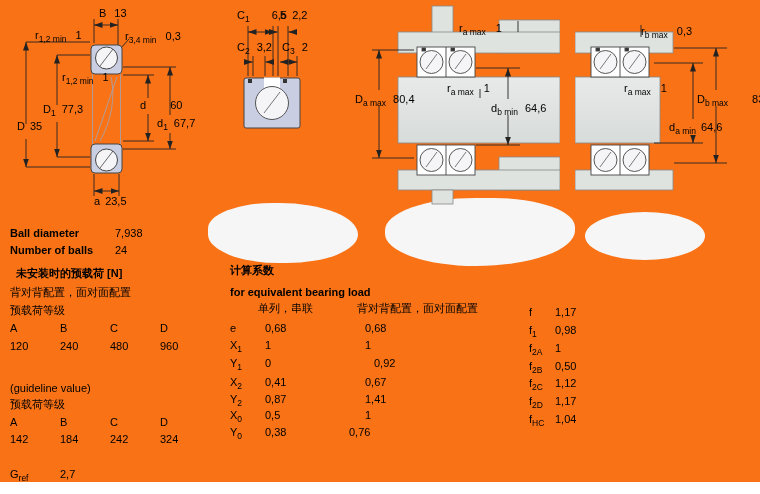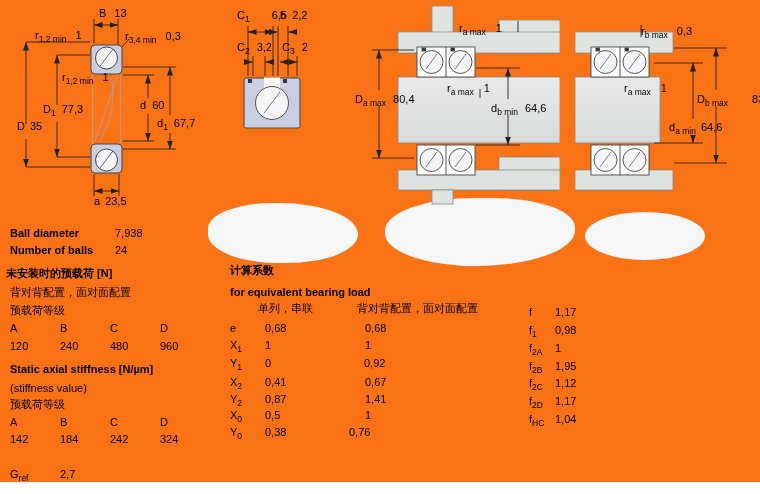--- a/index.html
+++ b/index.html
@@ -69,21 +69,21 @@
       <line x1="95" y1="163" x2="108" y2="146" stroke-width="0.8"></line>
     </g>
   </svg>
 
   <span class="dlbl" style="left:99px;top:7px"><span>B</span><sub></sub><span class="dval" style="margin-left:8px">13</span></span>
   <span class="dlbl" style="left:35px;top:29px"><span>r</span><sub>1,2 min</sub><span class="dval" style="margin-left:9px">1</span></span>
   <span class="dlbl" style="left:125px;top:30px"><span>r</span><sub>3,4 min</sub><span class="dval" style="margin-left:9px">0,3</span></span>
   <span class="dlbl" style="left:62px;top:71px"><span>r</span><sub>1,2 min</sub><span class="dval" style="margin-left:9px">1</span></span>
   <span class="dlbl" style="left:43px;top:103px"><span>D</span><sub>1</sub><span class="dval" style="margin-left:6px">77,3</span></span>
   <span class="dlbl" style="left:17px;top:120px"><span>D</span><sub></sub><span class="dval" style="margin-left:5px">35</span></span>
-  <span class="dlbl" style="left:140px;top:99px"><span>d</span><sub></sub><span class="dval" style="margin-left:6px">60</span></span>
+  <span class="dlbl" style="left:140px;top:99px"><span>d</span><sub></sub><span class="dval" style="margin-left:24px">60</span></span>
   <span class="dlbl" style="left:157px;top:117px"><span>d</span><sub>1</sub><span class="dval" style="margin-left:6px">67,7</span></span>
   <span class="dlbl" style="left:94px;top:195px"><span>a</span><sub></sub><span class="dval" style="margin-left:5px">23,5</span></span>
 
   <svg class="draw" style="left:228px;top:5px" width="115" height="135" viewBox="0 0 115 135">
     <defs>
       <marker id="m2" markerWidth="10" markerHeight="7" refX="8.5" refY="3" orient="auto-start-reverse" markerUnits="userSpaceOnUse">
         <path d="M0,0 L8.5,3 L0,6 z" fill="#222"></path>
       </marker>
     </defs>
     <g stroke="#222" stroke-width="0.9" fill="none">
@@ -215,34 +215,33 @@
   <span class="dlbl" style="left:641px;top:25px"><span>r</span><sub>b max</sub><span class="dval" style="margin-left:9px">0,3</span></span>
   <span class="dlbl" style="left:624px;top:82px"><span>r</span><sub>a max</sub><span class="dval" style="margin-left:10px">1</span></span>
   <span class="dlbl" style="left:697px;top:93px"><span>D</span><sub>b max</sub><span class="dval" style="margin-left:24px">83</span></span>
   <span class="dlbl" style="left:669px;top:121px"><span>d</span><sub>a min</sub><span class="dval" style="margin-left:5px">64,6</span></span>
 
   <span class="cell b" style="left:10px;top:227px">Ball diameter</span>
   <span class="cell" style="left:115px;top:227px">7,938</span>
   <span class="cell b" style="left:10px;top:244px">Number of balls</span>
   <span class="cell" style="left:115px;top:244px">24</span>
 
-  <span class="cell b" style="left:6px;top:267px">未安装时的预载荷 [N]</span>
+  <span class="cell b" style="left:16px;top:267px">未安装时的预载荷 [N]</span>
   <span class="cell" style="left:10px;top:286px">背对背配置，面对面配置</span>
   <span class="cell" style="left:10px;top:304px">预载荷等级</span>
   <span class="cell" style="left:10px;top:322px">A</span>
   <span class="cell" style="left:60px;top:322px">B</span>
   <span class="cell" style="left:110px;top:322px">C</span>
   <span class="cell" style="left:160px;top:322px">D</span>
   <span class="cell" style="left:10px;top:340px">120</span>
   <span class="cell" style="left:60px;top:340px">240</span>
   <span class="cell" style="left:110px;top:340px">480</span>
   <span class="cell" style="left:160px;top:340px">960</span>
 
-  <span class="cell b" style="left:10px;top:363px">Static axial stiffness [N/µm]</span>
-  <span class="cell" style="left:10px;top:382px">(stiffness value)</span>
+  <span class="cell" style="left:10px;top:382px">(guideline value)</span>
   <span class="cell" style="left:10px;top:398px">预载荷等级</span>
   <span class="cell" style="left:10px;top:416px">A</span>
   <span class="cell" style="left:60px;top:416px">B</span>
   <span class="cell" style="left:110px;top:416px">C</span>
   <span class="cell" style="left:160px;top:416px">D</span>
   <span class="cell" style="left:10px;top:433px">142</span>
   <span class="cell" style="left:60px;top:433px">184</span>
   <span class="cell" style="left:110px;top:433px">242</span>
   <span class="cell" style="left:160px;top:433px">324</span>
 
@@ -257,21 +256,21 @@
   <span class="cell" style="left:230px;top:322px"><span>e</span><sub></sub></span>
   <span class="cell" style="left:265px;top:322px">0,68</span>
   <span class="cell" style="left:365px;top:322px">0,68</span>
 
   <span class="cell" style="left:230px;top:339px"><span>X</span><sub>1</sub></span>
   <span class="cell" style="left:265px;top:339px">1</span>
   <span class="cell" style="left:365px;top:339px">1</span>
 
   <span class="cell" style="left:230px;top:357px"><span>Y</span><sub>1</sub></span>
   <span class="cell" style="left:265px;top:357px">0</span>
-  <span class="cell" style="left:364px;top:357px">0,92</span>
+  <span class="cell" style="left:374px;top:357px">0,92</span>
 
   <span class="cell" style="left:230px;top:376px"><span>X</span><sub>2</sub></span>
   <span class="cell" style="left:265px;top:376px">0,41</span>
   <span class="cell" style="left:365px;top:376px">0,67</span>
 
   <span class="cell" style="left:230px;top:393px"><span>Y</span><sub>2</sub></span>
   <span class="cell" style="left:265px;top:393px">0,87</span>
   <span class="cell" style="left:365px;top:393px">1,41</span>
 
   <span class="cell" style="left:230px;top:409px"><span>X</span><sub>0</sub></span>
@@ -286,21 +285,21 @@
   <span class="cell" style="left:529px;top:306px"><span>f</span><sub></sub></span>
   <span class="cell" style="left:555px;top:306px">1,17</span>
 
   <span class="cell" style="left:529px;top:324px"><span>f</span><sub>1</sub></span>
   <span class="cell" style="left:555px;top:324px">0,98</span>
 
   <span class="cell" style="left:529px;top:342px"><span>f</span><sub>2A</sub></span>
   <span class="cell" style="left:555px;top:342px">1</span>
 
   <span class="cell" style="left:529px;top:360px"><span>f</span><sub>2B</sub></span>
-  <span class="cell" style="left:555px;top:360px">1,95</span>
+  <span class="cell" style="left:555px;top:360px">0,50</span>
 
   <span class="cell" style="left:529px;top:377px"><span>f</span><sub>2C</sub></span>
   <span class="cell" style="left:555px;top:377px">1,12</span>
 
   <span class="cell" style="left:529px;top:395px"><span>f</span><sub>2D</sub></span>
   <span class="cell" style="left:555px;top:395px">1,17</span>
 
   <span class="cell" style="left:529px;top:413px"><span>f</span><sub>HC</sub></span>
   <span class="cell" style="left:555px;top:413px">1,04</span>
 

